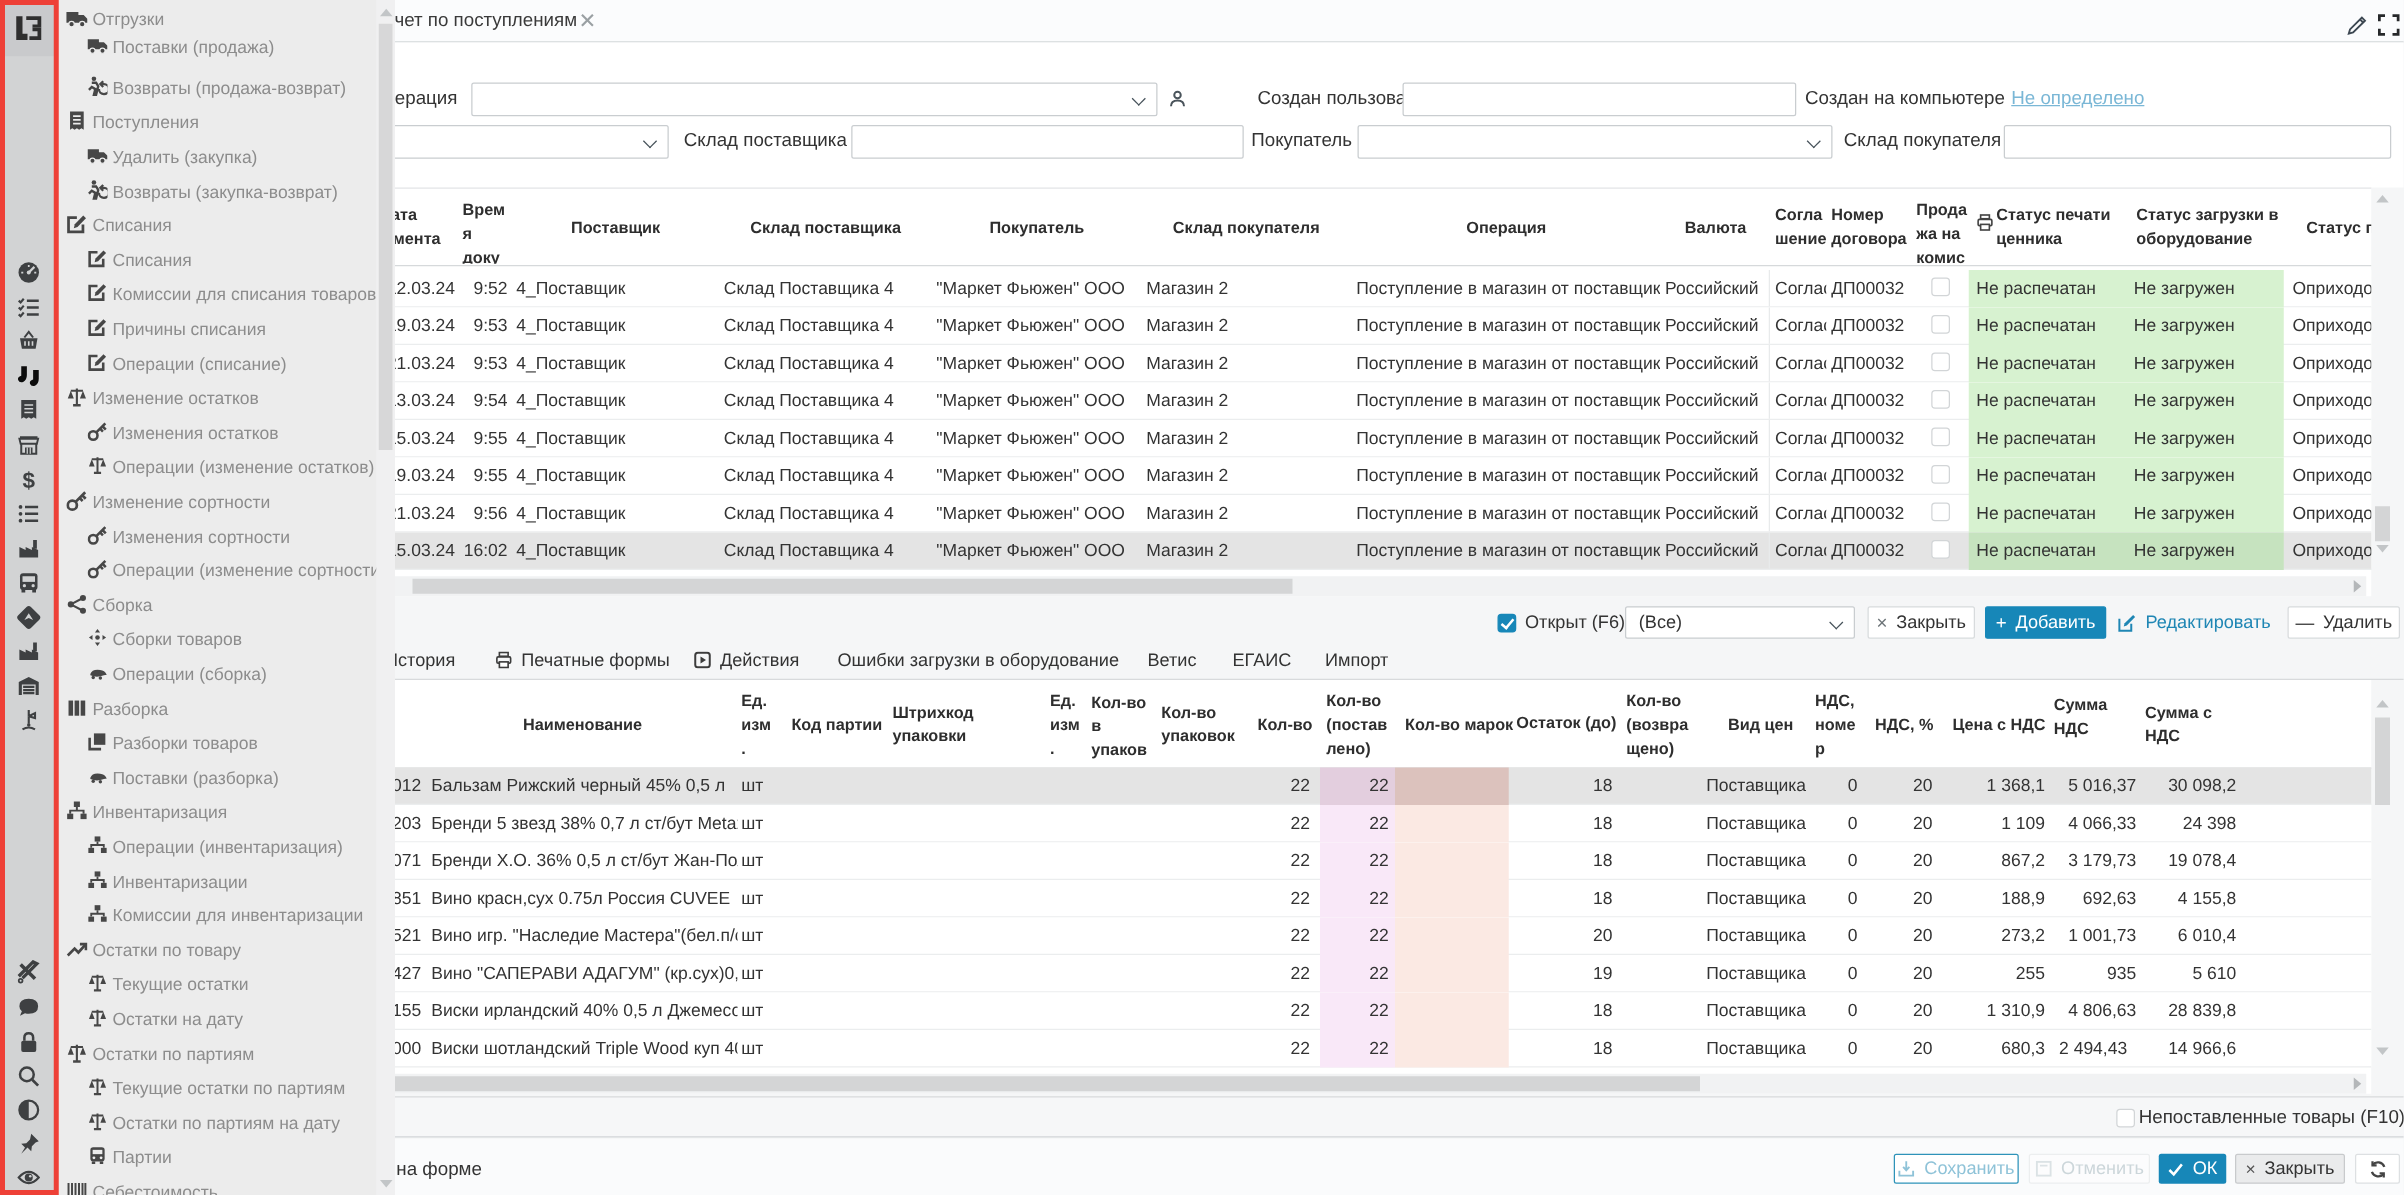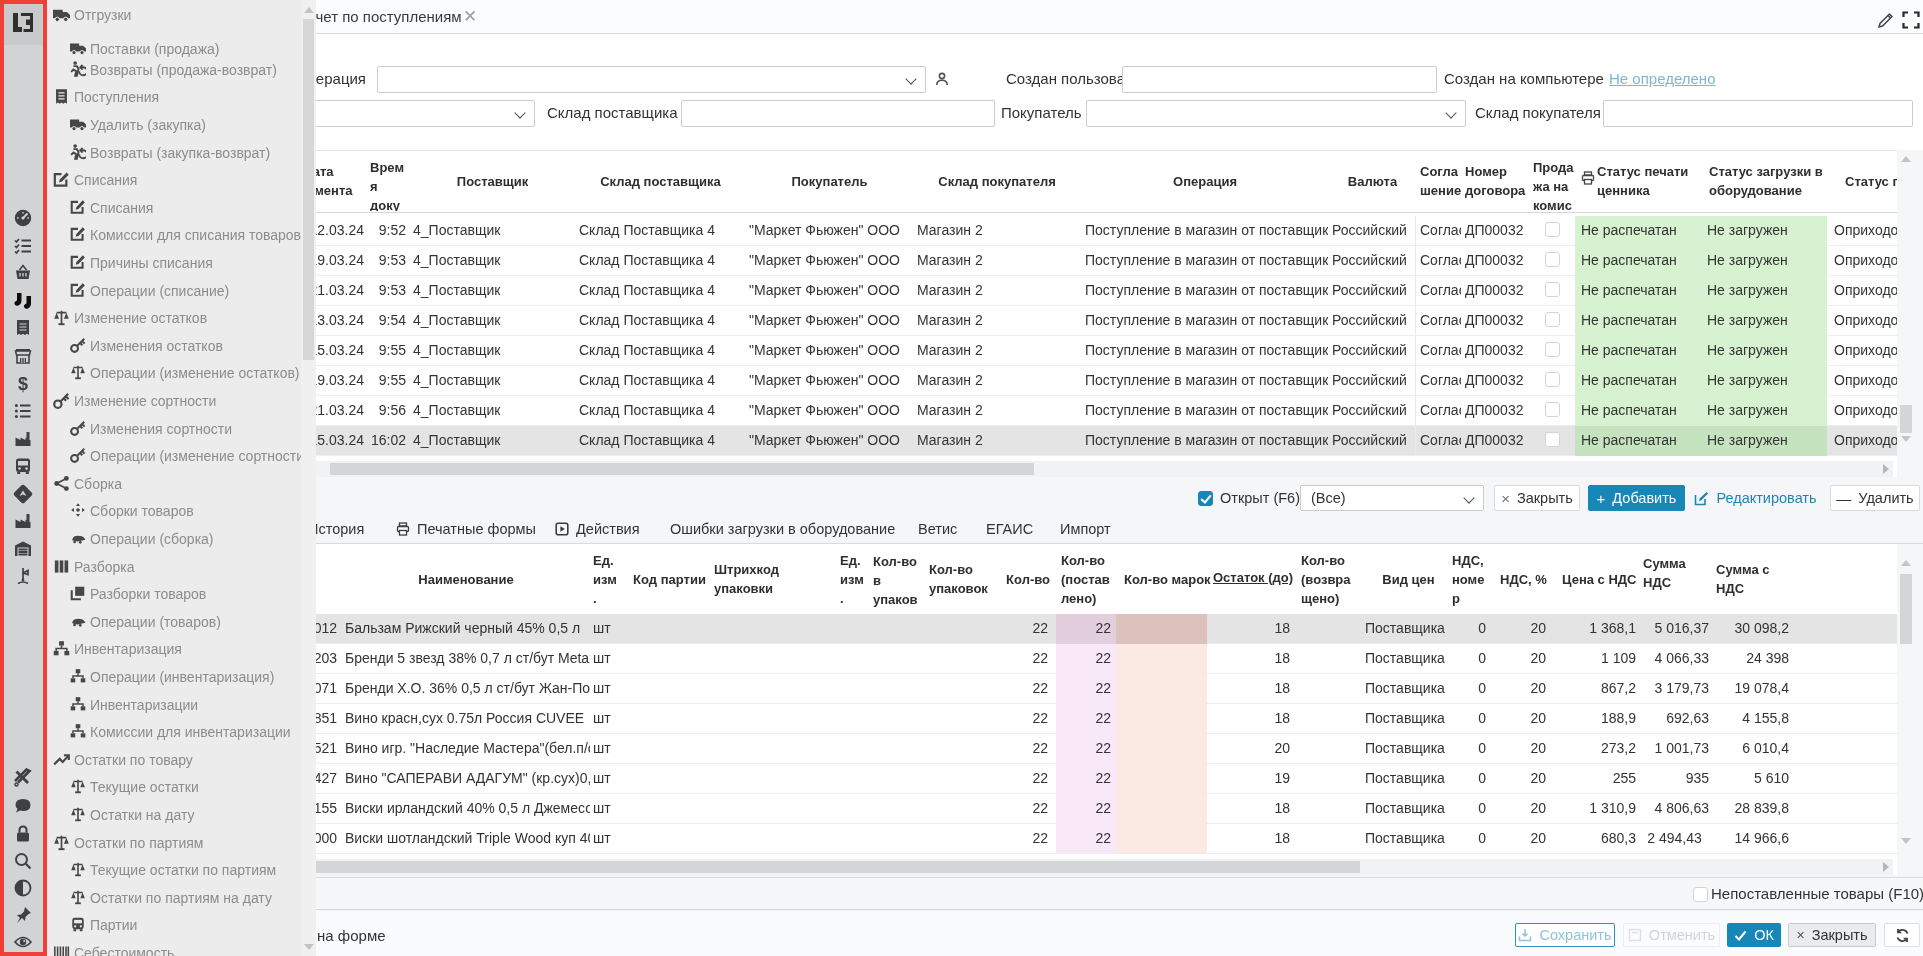--- a/index.html
+++ b/index.html
@@ -391,21 +391,21 @@
         </div>
         <div class="hcell" style="left:995px;top:545px;width:58px;height:68px;padding-left:5px;padding-right:3px;text-align:right;">
           <div>Кол-во</div>
         </div>
         <div class="hcell" style="left:1056px;top:545px;width:60px;height:68px;padding-left:5px;padding-right:3px;text-align:left;">
           <div>Кол-во (поставлено)</div>
         </div>
         <div class="hcell" style="left:1116px;top:545px;width:96px;height:68px;padding-left:8px;padding-right:3px;text-align:left;white-space:nowrap;">
           <div>Кол-во марок</div>
         </div>
-        <div class="hcell" style="left:1207px;top:545px;width:91px;height:64px;padding-left:6px;padding-right:3px;text-align:left;white-space:nowrap;text-decoration:underline;">
+        <div class="hcell" style="left:1207px;top:545px;width:91px;height:64px;padding-left:6px;padding-right:3px;text-align:left;white-space:nowrap;">
           <div>Остаток (до)</div>
         </div>
         <div class="hcell" style="left:1295px;top:545px;width:68px;height:68px;padding-left:6px;padding-right:3px;text-align:left;">
           <div>Кол-во (возвращено)</div>
         </div>
         <div class="hcell" style="left:1360px;top:545px;width:95px;height:68px;padding-left:5px;padding-right:3px;text-align:center;">
           <div>Вид цен</div>
         </div>
         <div class="hcell" style="left:1450px;top:545px;width:40px;height:68px;padding-left:2px;padding-right:3px;text-align:left;">
           <div>НДС, номер</div>
@@ -800,21 +800,21 @@
     <div class="menu-item group" style="top:0.5px">
       <span class="mi-icon">
         <svg width="17" height="17" viewBox="0 0 14 14">
           <path d="M0 3 h8 v7 h-8 z M8 5 h3.5 l2.5 2.5 V10 h-6 z" fill="#474747"></path>
           <circle cx="3.5" cy="11" r="1.8" fill="#474747" stroke="#ececec" stroke-width=".8"></circle>
           <circle cx="10.5" cy="11" r="1.8" fill="#474747" stroke="#ececec" stroke-width=".8"></circle>
         </svg>
       </span>
       <span class="mi-label">Отгрузки</span>
     </div>
-    <div class="menu-item sub" style="top:35px">
+    <div class="menu-item sub" style="top:23px">
       <span class="mi-icon">
         <svg width="16" height="16" viewBox="0 0 14 14">
           <path d="M0 3 h8 v7 h-8 z M8 5 h3.5 l2.5 2.5 V10 h-6 z" fill="#474747"></path>
           <circle cx="3.5" cy="11" r="1.8" fill="#474747" stroke="#ececec" stroke-width=".8"></circle>
           <circle cx="10.5" cy="11" r="1.8" fill="#474747" stroke="#ececec" stroke-width=".8"></circle>
         </svg>
       </span>
       <span class="mi-label">Поставки (продажа)</span>
     </div>
     <div class="menu-item sub" style="top:55.7px">
@@ -1009,21 +1009,21 @@
       <span class="mi-label">Разборки товаров</span>
     </div>
     <div class="menu-item sub" style="top:607.7px">
       <span class="mi-icon">
         <svg width="16" height="16" viewBox="0 0 14 14">
           <path d="M2 8 q1-3 5-3 q4 0 5.5 2 l1 1.5 l-2 .5 q-5 2 -9.5 0 z" fill="#474747"></path>
           <circle cx="4" cy="10.5" r="1.2" fill="#474747"></circle>
           <circle cx="9" cy="10.8" r="1.2" fill="#474747"></circle>
         </svg>
       </span>
-      <span class="mi-label">Операции (товаров)</span>
+      <span class="mi-label">Поставки (разборка)</span>
     </div>
     <div class="menu-item group" style="top:635.3000000000001px">
       <span class="mi-icon">
         <svg width="17" height="17" viewBox="0 0 14 14">
           <rect x="5" y="1" width="4" height="3.6" fill="#474747"></rect>
           <rect x="0.6" y="9" width="4" height="3.6" fill="#474747"></rect>
           <rect x="9.4" y="9" width="4" height="3.6" fill="#474747"></rect>
           <path d="M7 4.6 V7 M2.6 9 V7 H11.4 V9" fill="none" stroke="#474747" stroke-width="1.3"></path>
         </svg>
       </span>

